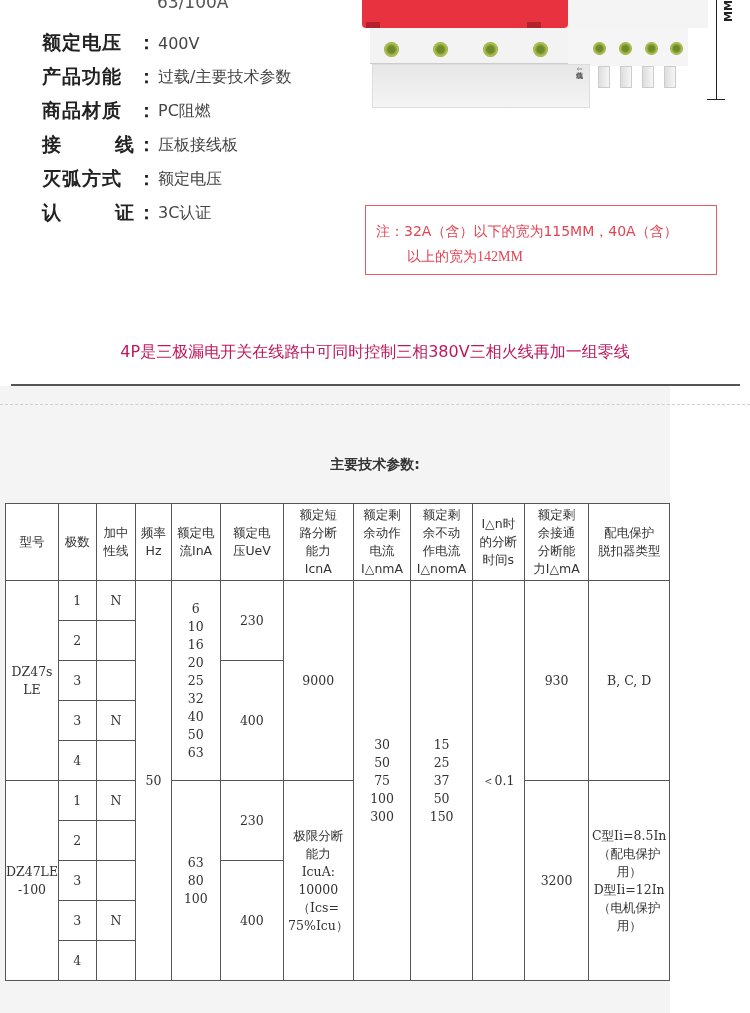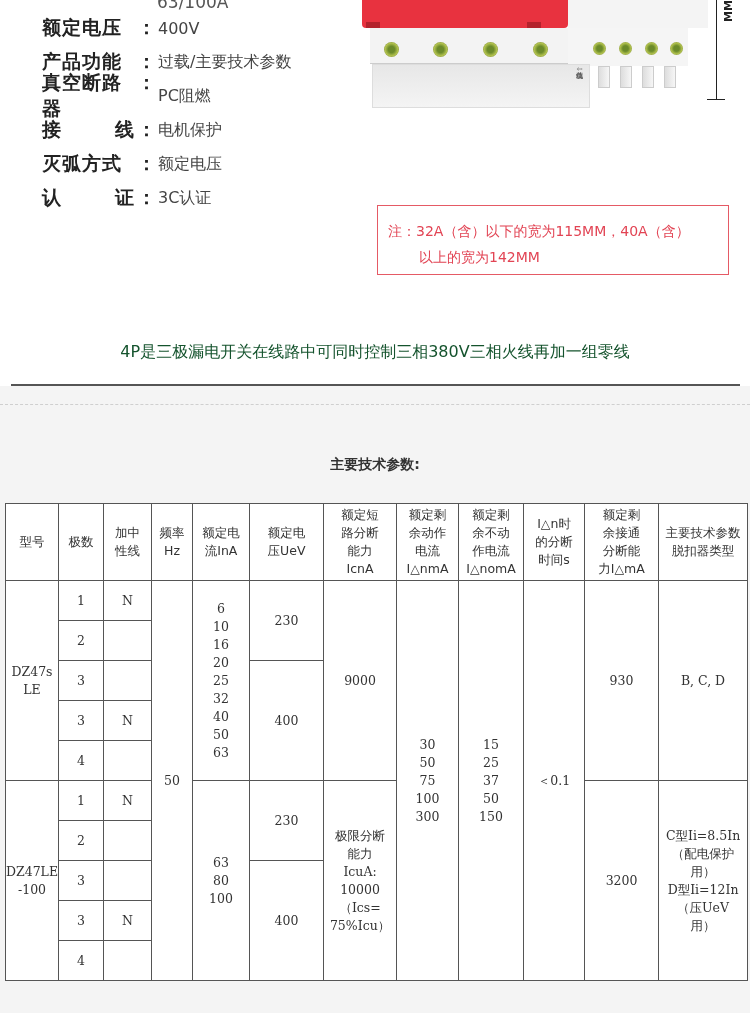--- a/index.html
+++ b/index.html
@@ -2,21 +2,21 @@
 <html><head>
 <meta charset="utf-8">
 <style>
   * { box-sizing: border-box; margin: 0; padding: 0; }
   html, body { width: 750px; height: 1013px; overflow: hidden; background: #ffffff; }
   body { font-family: "DejaVu Sans", "Liberation Sans", sans-serif; color: #333; position: relative; }
 
   
   .top { position: absolute; left: 0; top: 0; width: 750px; height: 444px; background: #fff; }
   .partial-top { position: absolute; left: 157px; top: -8px; font-size: 17px; color: #555; }
-  .spec-list { position: absolute; left: 42px; top: 11px; }
+  .spec-list { position: absolute; left: 42px; top: 26px; }
   .spec-row { height: 34px; display: flex; align-items: center; }
   .spec-label { width: 115px; font-size: 19px; font-weight: bold; color: #222; display: flex; justify-content: space-between; letter-spacing: 1px; }
   .spec-label .colon { margin-left: 2px; }
   .spec-value { font-size: 16px; color: #444; margin-left: 1px; }
 
   
   .product { position: absolute; left: 362px; top: 0; width: 330px; height: 112px; }
   .red-cap { position: absolute; left: 0; top: 0; width: 206px; height: 28px; background: #e8323f; border-radius: 0 0 4px 4px; }
   .red-cap .notch { position: absolute; bottom: 0; width: 14px; height: 6px; background: #b3222c; }
   .white-cap { position: absolute; left: 206px; top: 0; width: 140px; height: 28px; background: #f4f4f4; }
@@ -24,29 +24,29 @@
   .body-bottom { position: absolute; left: 10px; top: 64px; width: 218px; height: 44px; background: linear-gradient(#e7e7e7,#f4f4f4); border: 1px solid #ddd; }
   .right-block { position: absolute; left: 206px; top: 28px; width: 120px; height: 38px; background: #f5f5f5; }
   .screw { position: absolute; width: 15px; height: 15px; border-radius: 50%; background: radial-gradient(circle, #6b8a2a 30%, #b2c24e 60%, #3d4d1a 100%); }
   .tab { position: absolute; top: 66px; width: 12px; height: 22px; background: linear-gradient(90deg,#ddd,#f6f6f6); border: 1px solid #ccc; }
   .load-label { position: absolute; left: 212px; top: 66px; font-size: 7px; color: #555; writing-mode: vertical-rl; }
 
   .dim-line { position: absolute; left: 716px; top: 0; width: 1px; height: 100px; background: #222; }
   .dim-cap { position: absolute; left: 707px; top: 99px; width: 18px; height: 1px; background: #222; }
   .dim-text { position: absolute; left: 722px; top: 0; font-size: 11px; font-weight: bold; color: #222; writing-mode: vertical-rl; transform: rotate(180deg); }
 
-  .note-box { position: absolute; left: 365px; top: 205px; width: 352px; height: 70px; border: 1.5px solid #e55a65; padding: 12px 0 0 10px; margin-left: 12px; }
+  .note-box { position: absolute; left: 365px; top: 205px; width: 352px; height: 70px; border: 1.5px solid #e55a65; padding: 12px 0 0 10px; }
   .note-line { font-size: 14px; color: #e24454; line-height: 26px; white-space: nowrap; }
-  .note-line.indent { padding-left: 31px; }
-
-  .caption { position: absolute; left: 0; width: 750px; top: 342px; text-align: center; font-size: 16px; color: #14532d; }
+  .note-line.indent { padding-left: 31px; font-family: Liberation Serif, serif; }
+
+  .caption { position: absolute; left: 0; width: 750px; top: 342px; text-align: center; font-size: 16px; color: #be185d; }
   .hr-dark { position: absolute; left: 11px; top: 384px; width: 729px; height: 2px; background: #555; }
 
   
-  .params { position: absolute; left: 0; top: 386px; width: 750px; height: 627px; background: #f4f4f4; }
+  .params { position: absolute; left: 0; top: 386px; width: 670px; height: 627px; background: #f4f4f4; }
   .dash-line { position: absolute; left: 0; top: 18px; width: 750px; border-top: 1px dashed #cfcfcf; }
   .params-title { position: absolute; left: 0; width: 750px; top: 70px; text-align: center; font-size: 14px; font-weight: bold; color: #333; }
 
   table.spec { position: absolute; left: 5px; top: 117px; border-collapse: collapse; background: #fff; font-family: "DejaVu Serif", "Liberation Serif", serif; font-size: 12.5px; color: #333; table-layout: fixed; }
   table.spec td, table.spec th { border: 1.5px solid #555; text-align: center; vertical-align: middle; font-weight: normal; line-height: 18px; padding: 0; }
   table.spec th { height: 77px; font-family: "DejaVu Sans", "Liberation Sans", sans-serif; font-size: 12.5px; }
   table.spec td.r { height: 40px; }
   .ml { white-space: pre-line; }
   .hdr { white-space: pre-line; display: block; }
 </style>
@@ -66,31 +66,31 @@
     </div>
     <div class="spec-row">
       <span class="spec-label">
           <span>产品功能</span>
           <span class="colon">：</span>
         </span>
       <span class="spec-value">过载/主要技术参数</span>
     </div>
     <div class="spec-row">
       <span class="spec-label">
-          <span>真空断路器</span>
+          <span>商品材质</span>
           <span class="colon">：</span>
         </span>
       <span class="spec-value">PC阻燃</span>
     </div>
     <div class="spec-row">
       <span class="spec-label">
           <span>接</span>
           <span><span>线</span><span class="colon">：</span></span>
         </span>
-      <span class="spec-value">电机保护</span>
+      <span class="spec-value">压板接线板</span>
     </div>
     <div class="spec-row">
       <span class="spec-label">
           <span>灭弧方式</span>
           <span class="colon">：</span>
         </span>
       <span class="spec-value">额定电压</span>
     </div>
     <div class="spec-row">
       <span class="spec-label">
@@ -203,21 +203,21 @@
 的分断
 时间s</span>
           </th>
         <th>
             <span class="hdr">额定剩
 余接通
 分断能
 力I△mA</span>
           </th>
         <th>
-            <span class="hdr">主要技术参数
+            <span class="hdr">配电保护
 脱扣器类型</span>
           </th>
       </tr>
     </thead>
     <tbody>
 
       <tr>
         <td rowspan="5" class="ml">DZ47s
 LE</td>
         <td class="r">1</td>
@@ -279,21 +279,21 @@
 能力
 IcuA:
 10000
 （Ics=
 75%Icu）</td>
         <td rowspan="5">3200</td>
         <td rowspan="5" class="ml">C型Ii=8.5In
 （配电保护
 用）
 D型Ii=12In
-（压UeV
+（电机保护
 用）</td>
       </tr>
       <tr>
         <td class="r">2</td>
         <td></td>
       </tr>
       <tr>
         <td class="r">3</td>
         <td></td>
         <td rowspan="3">400</td>

